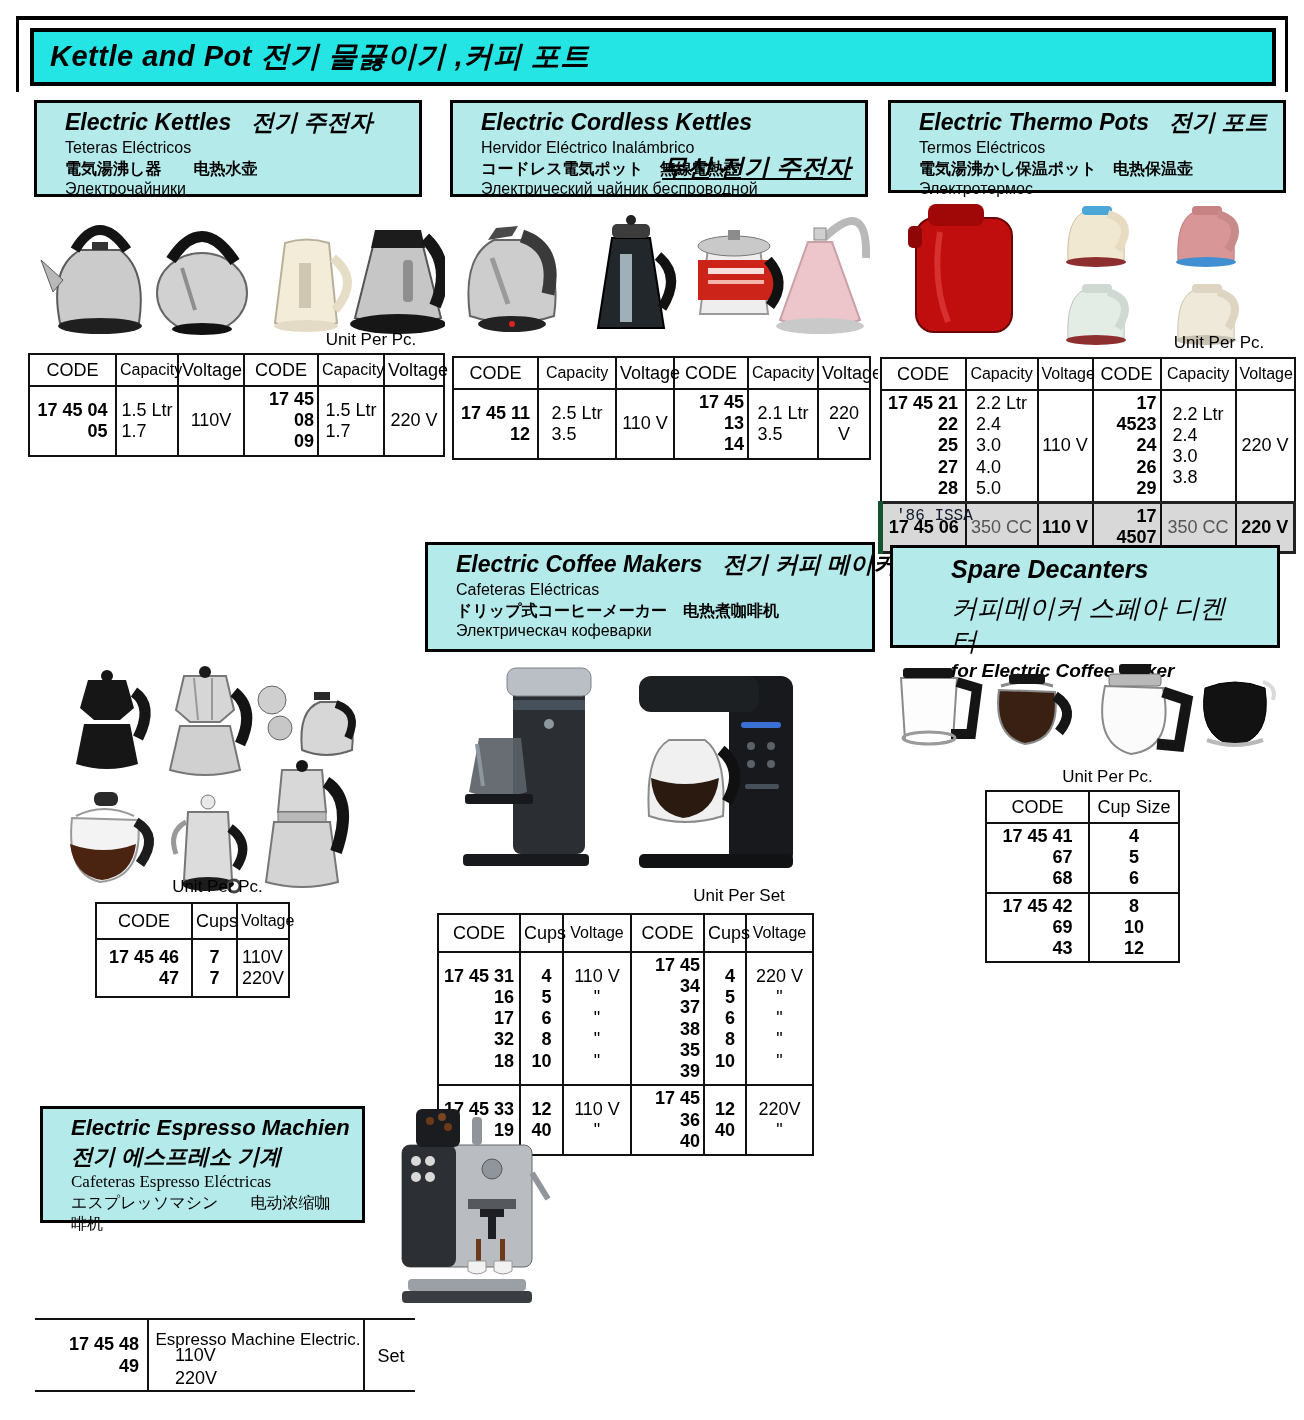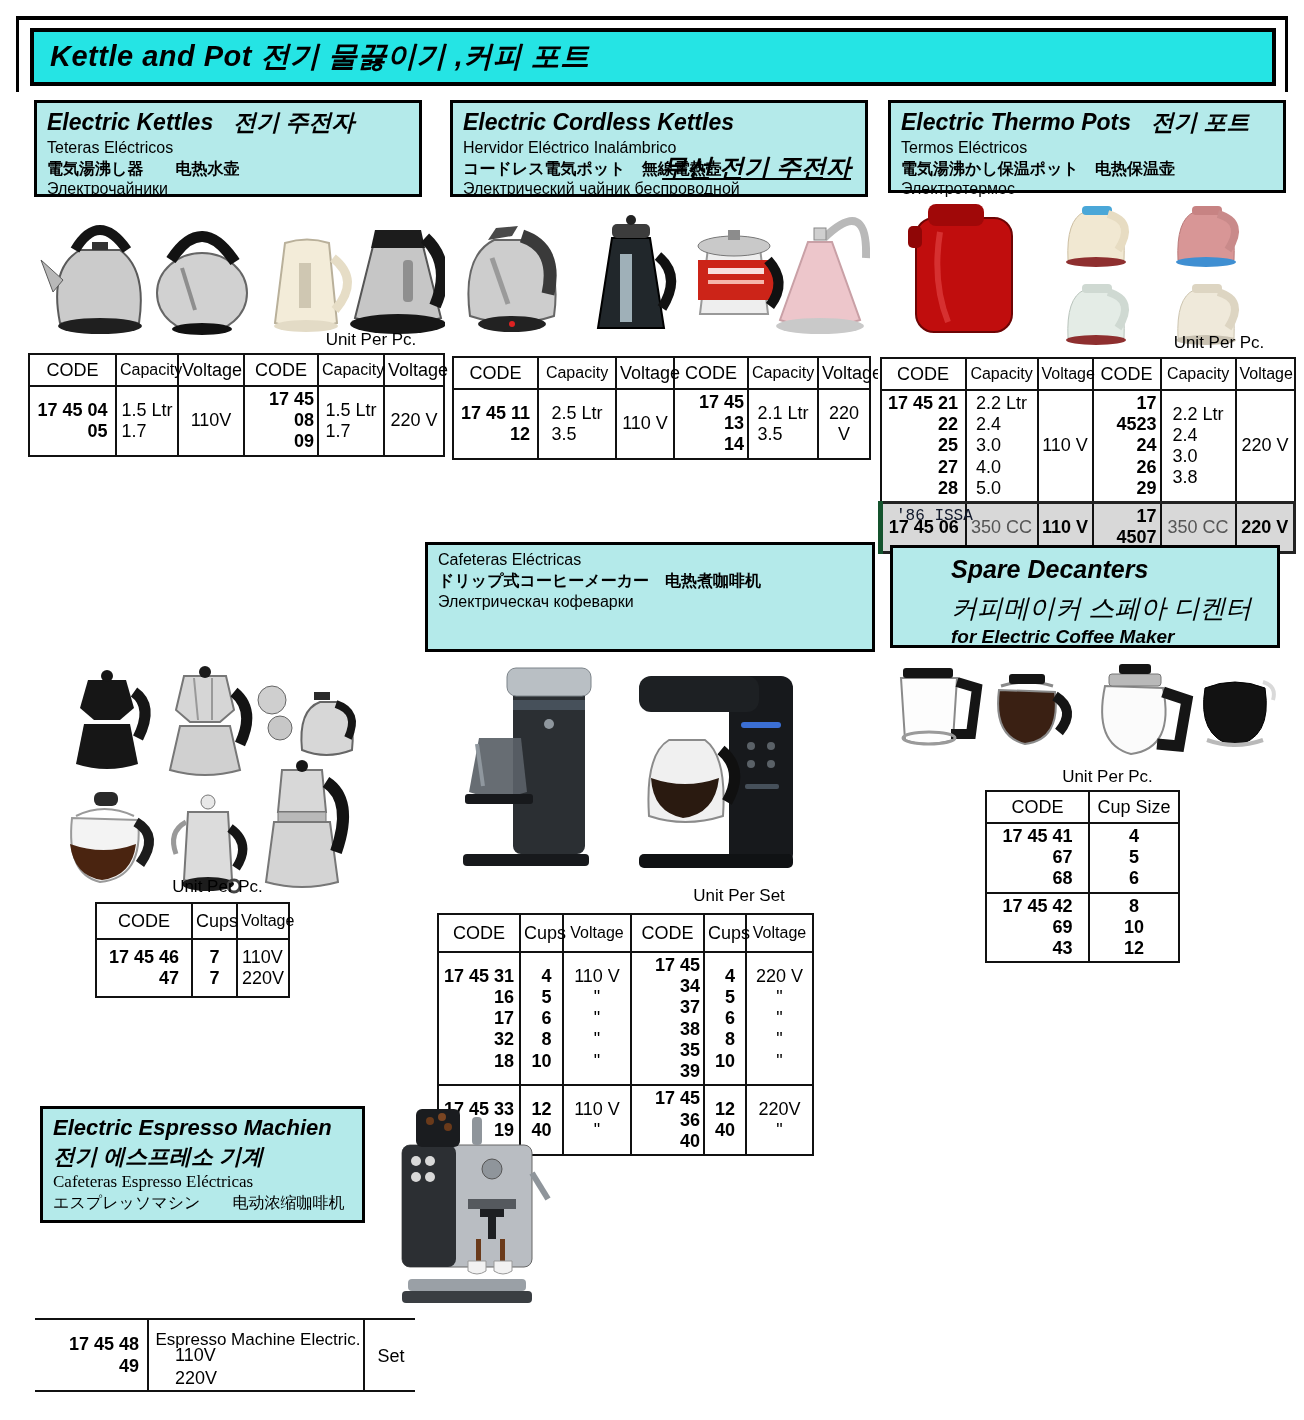--- a/index.html
+++ b/index.html
@@ -7,21 +7,21 @@
         font-family:"Liberation Sans",sans-serif;color:#000;overflow:hidden;}
   .abs{position:absolute;box-sizing:border-box;}
   
   .top-frame{left:16px;top:16px;width:1272px;height:76px;
              border-top:4px solid #000;border-left:3px solid #000;border-right:3px solid #000;}
   
   .main-header{left:30px;top:28px;width:1246px;height:58px;background:#25e4e4;
                border:4px solid #000;display:flex;align-items:center;padding-left:16px;
                font-size:29px;font-weight:bold;font-style:italic;letter-spacing:.5px;}
   
-  .secbox{background:#b4eaea;border:3px solid #000;padding:5px 10px;line-height:1.3;}
+  .secbox{background:#b4eaea;border:3px solid #000;padding:5px 28px;line-height:1.3;}
   .sec-title{font-size:23px;font-weight:bold;font-style:italic;white-space:nowrap;}
   .sec-ko{margin-left:20px;}
   .sec-sub{font-size:16px;}
   .sec-sub.cjk{font-weight:bold;}
   .sec-sub.big-ko{font-size:25px;font-weight:bold;font-style:italic;}
   .serif{font-family:"Liberation Serif",serif;}
   
   .unit{font-size:17px;text-align:center;}
   
   table.cat{position:absolute;border-collapse:collapse;table-layout:fixed;background:#fff;}
@@ -300,20 +300,23 @@
       <td class="dim"><span class="ml c">350 CC</span></td>
       <td class="code"><span class="ml c">220 V</span></td>
     </tr>
   </tbody>
     </table>
 
   <div class="abs issa" style="left:896px;top:507px;">'86 ISSA</div>
 
 
   <div class="abs secbox" style="left:425px;top:542px;width:450px;height:110px;">
+    <div class="sec-title">
+      <span>Electric Coffee Makers</span><span class="sec-ko">전기 커피 메이커</span>
+    </div>
     <div class="sec-sub">Cafeteras Eléctricas</div>
     <div class="sec-sub cjk">ドリップ式コーヒーメーカー　电热煮咖啡机</div>
     <div class="sec-sub">Электрическач кофеварки</div>
   </div>
 
   <div class="abs secbox" style="left:890px;top:545px;width:390px;height:103px;padding-left:58px;">
     <div class="sec-title" style="font-size:25px;">Spare Decanters</div>
     <div class="sec-sub" style="font-size:26px;font-style:italic;margin-top:6px;">커피메이커 스페아 디켄터</div>
     <div class="sec-sub" style="font-size:19px;font-weight:bold;font-style:italic;">for Electric Coffee Maker</div>
   </div>

